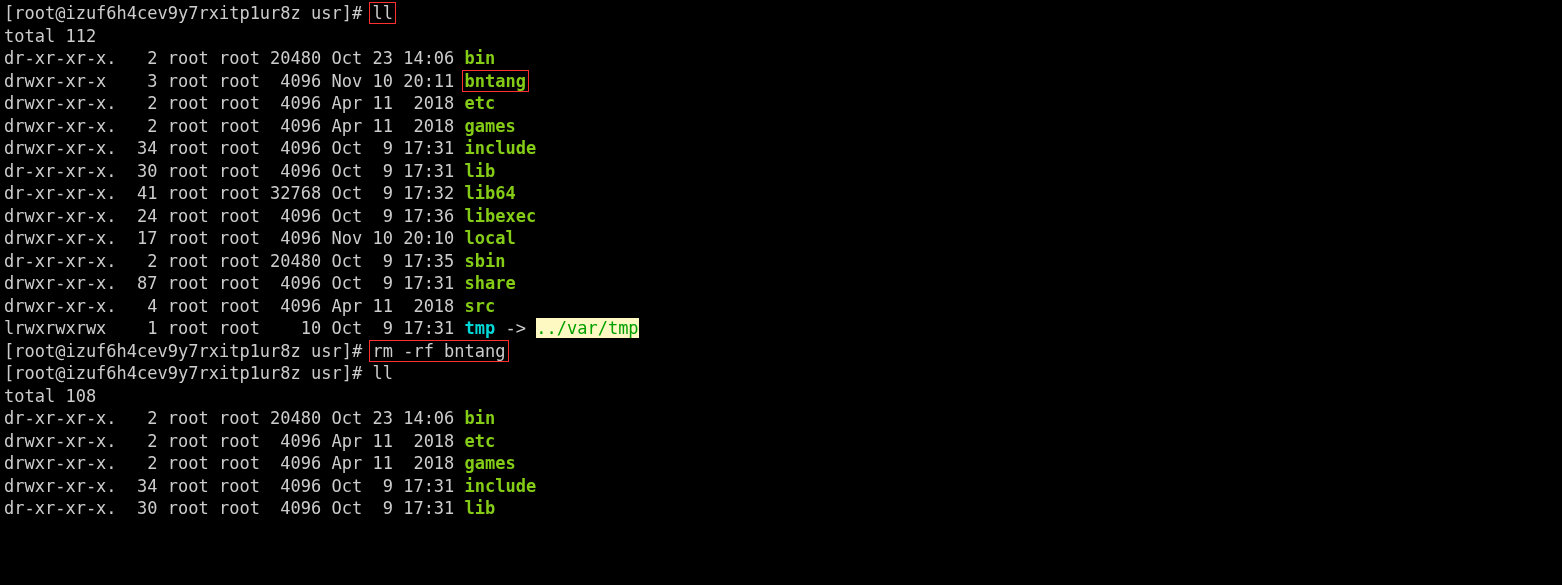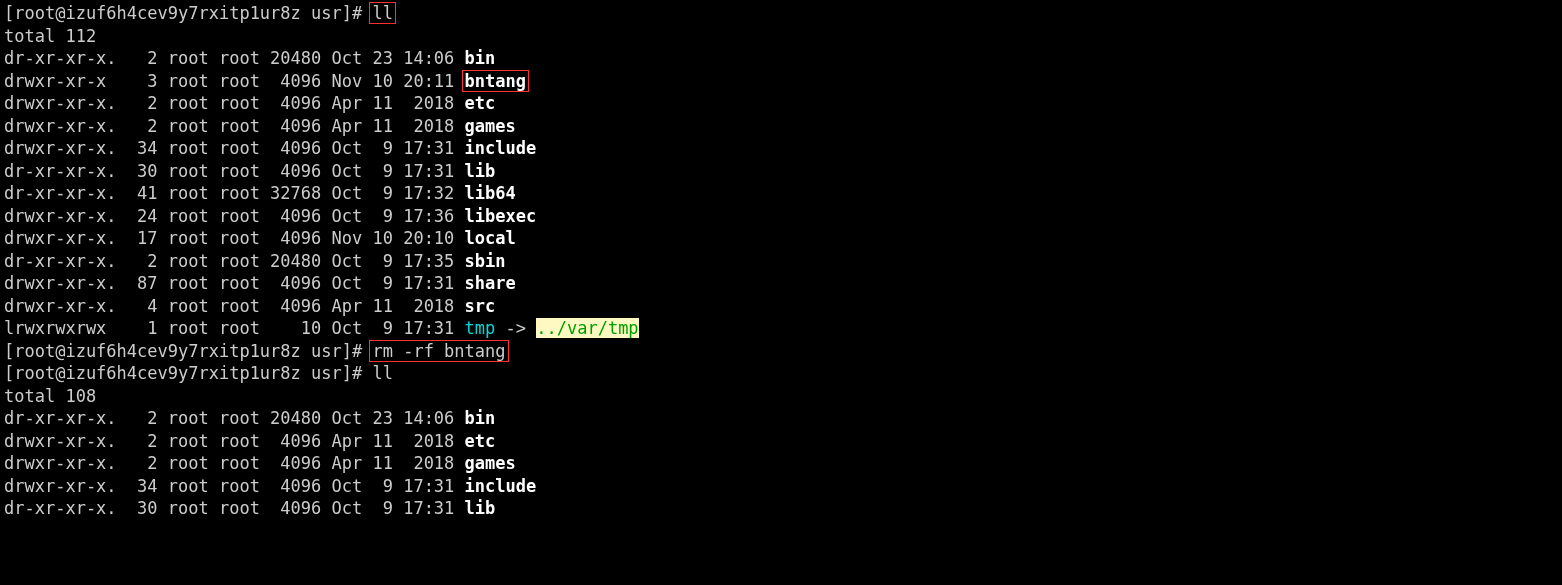--- a/index.html
+++ b/index.html
@@ -12,22 +12,22 @@
   }
   .terminal{
     font-family:"DejaVu Sans Mono","Liberation Mono","Courier New",monospace;
     font-size:17px;
     line-height:22.5px;
     color:#cccccc;
     white-space:pre;
     padding:2px 4px;
   }
   .line{display:block;}
-  .dir{color:#ffffff;font-weight:bold;}
-  .symlink{color:#00d7d7;font-weight:normal;}
+  .dir{color:#84cc16;font-weight:bold;}
+  .symlink{color:#00d7d7;font-weight:bold;}
   .target{color:#00a000;background:#fef9c3;}
   .box{
     border:1px solid #ff3030;
     padding:0 2px;
     margin-left:-3px;
     margin-right:-3px;
   }
 </style>
 </head>
 <body>

